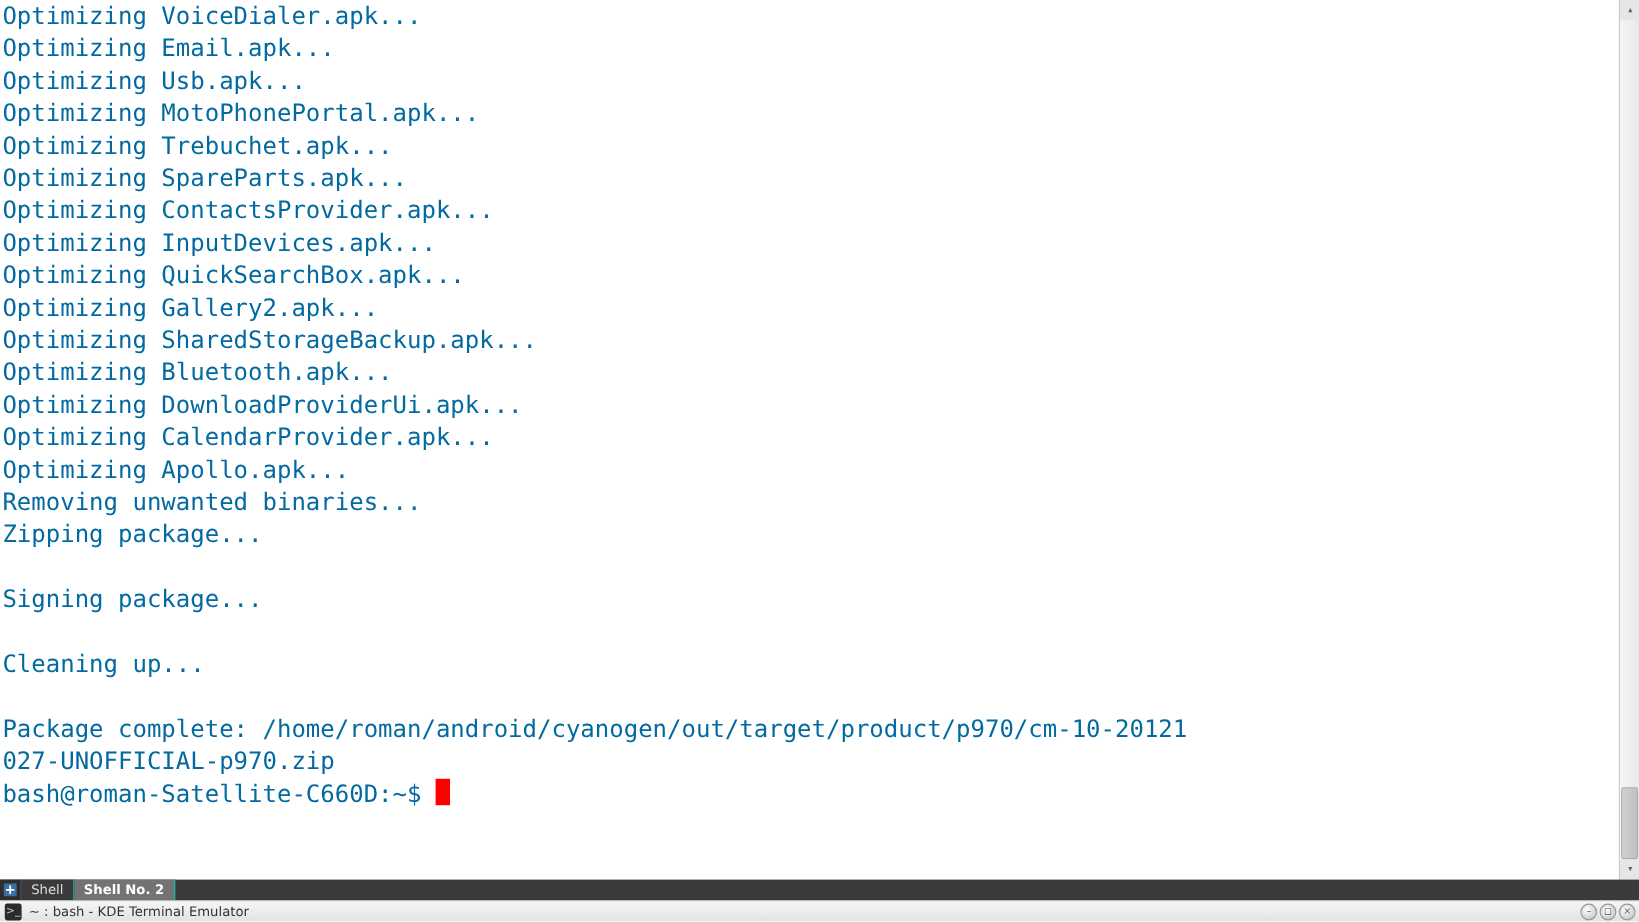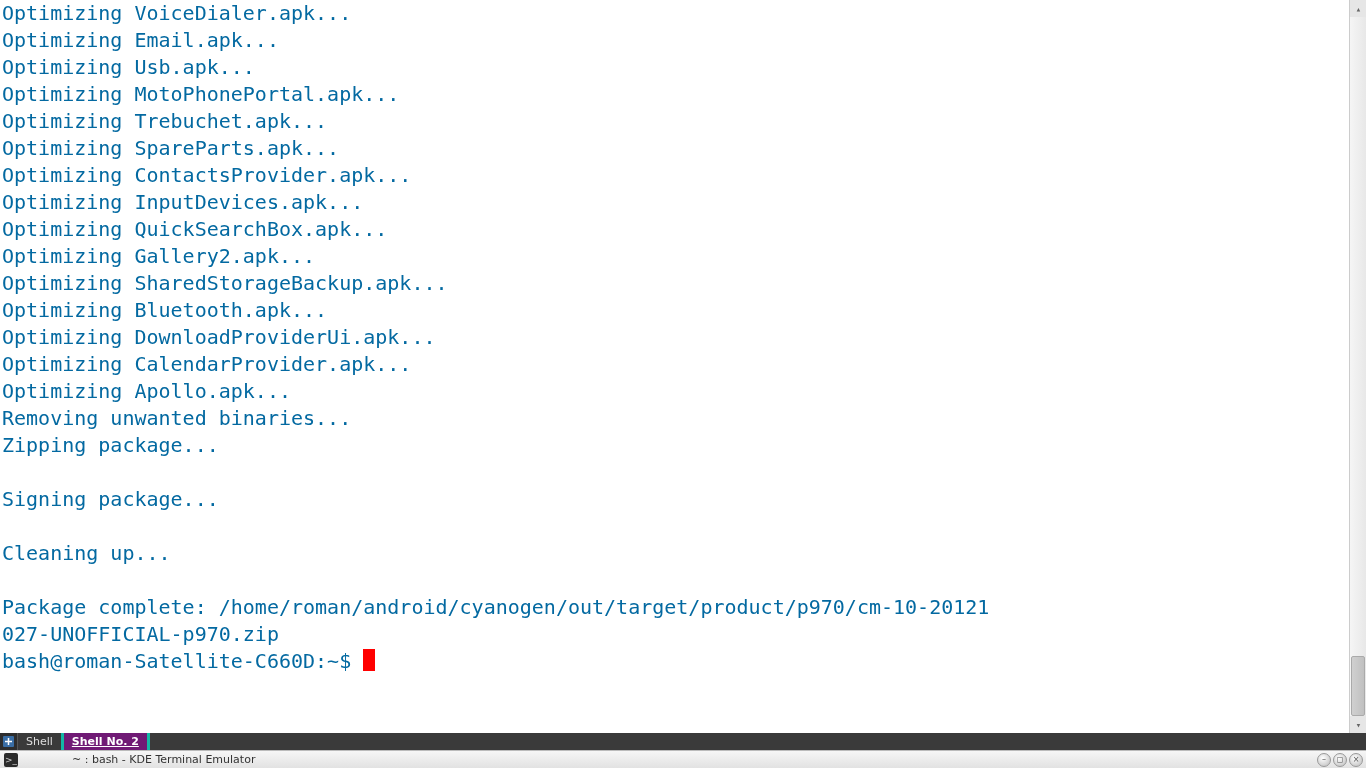--- a/index.html
+++ b/index.html
@@ -43,24 +43,24 @@
   background:#3a3a3a; color:#ddd;
   display:flex; align-items:stretch;
   font-family:"DejaVu Sans",sans-serif; font-size:11px;
 }
 .tabbar .newtab {
   width:18px; display:flex; align-items:center; justify-content:center;
   background:#2d2d2d; border-right:1px solid #555;
 }
 .tabbar .tab {
   padding:0 8px; display:flex; align-items:center;
-  border-right:3px solid #14b8a6; background:#3a3a3a; color:#ddd;
+  border-right:1px solid #14b8a6; background:#3a3a3a; color:#ddd;
 }
 .tabbar .tab.active {
-  background:#701a75; color:#fff; font-weight:bold;text-decoration:underline;
+  background:#737373; color:#fff; font-weight:bold;
 }
 
 
 .bleed {
   position:absolute; left:130px; top:733px; height:17px; right:130px;
   display:flex; align-items:center; gap:0;
   font-family:"DejaVu Sans",sans-serif; font-size:11px; color:#ccc;
   pointer-events:none; opacity:0.9; z-index:0;
 }
 .tabbar { z-index:1; } 
@@ -85,21 +85,21 @@
   background:linear-gradient(to bottom,#f6f6f6,#e2e2e2);
   border-top:1px solid #bbb;
   display:flex; align-items:center;
   font-family:"DejaVu Sans",sans-serif; font-size:11px; color:#333;
 }
 .titlebar .appicon {
   width:14px; height:14px; margin:0 4px; background:#2b2b2b;
   border-radius:2px; display:flex; align-items:center; justify-content:center;
   color:#ccc; font-size:9px;
 }
-.titlebar .title { flex:1; padding-left:2px;margin-left:48px; }
+.titlebar .title { flex:1; padding-left:2px; }
 .titlebar .winbtns { display:flex; gap:2px; padding-right:3px; }
 .titlebar .wb {
   width:14px; height:14px; border-radius:50%;
   background:radial-gradient(circle at 40% 35%,#fff,#cfcfcf 70%);
   border:1px solid #999; display:flex; align-items:center;
   justify-content:center; font-size:8px; color:#555;
 }
 </style>
 </head>
 <body>

